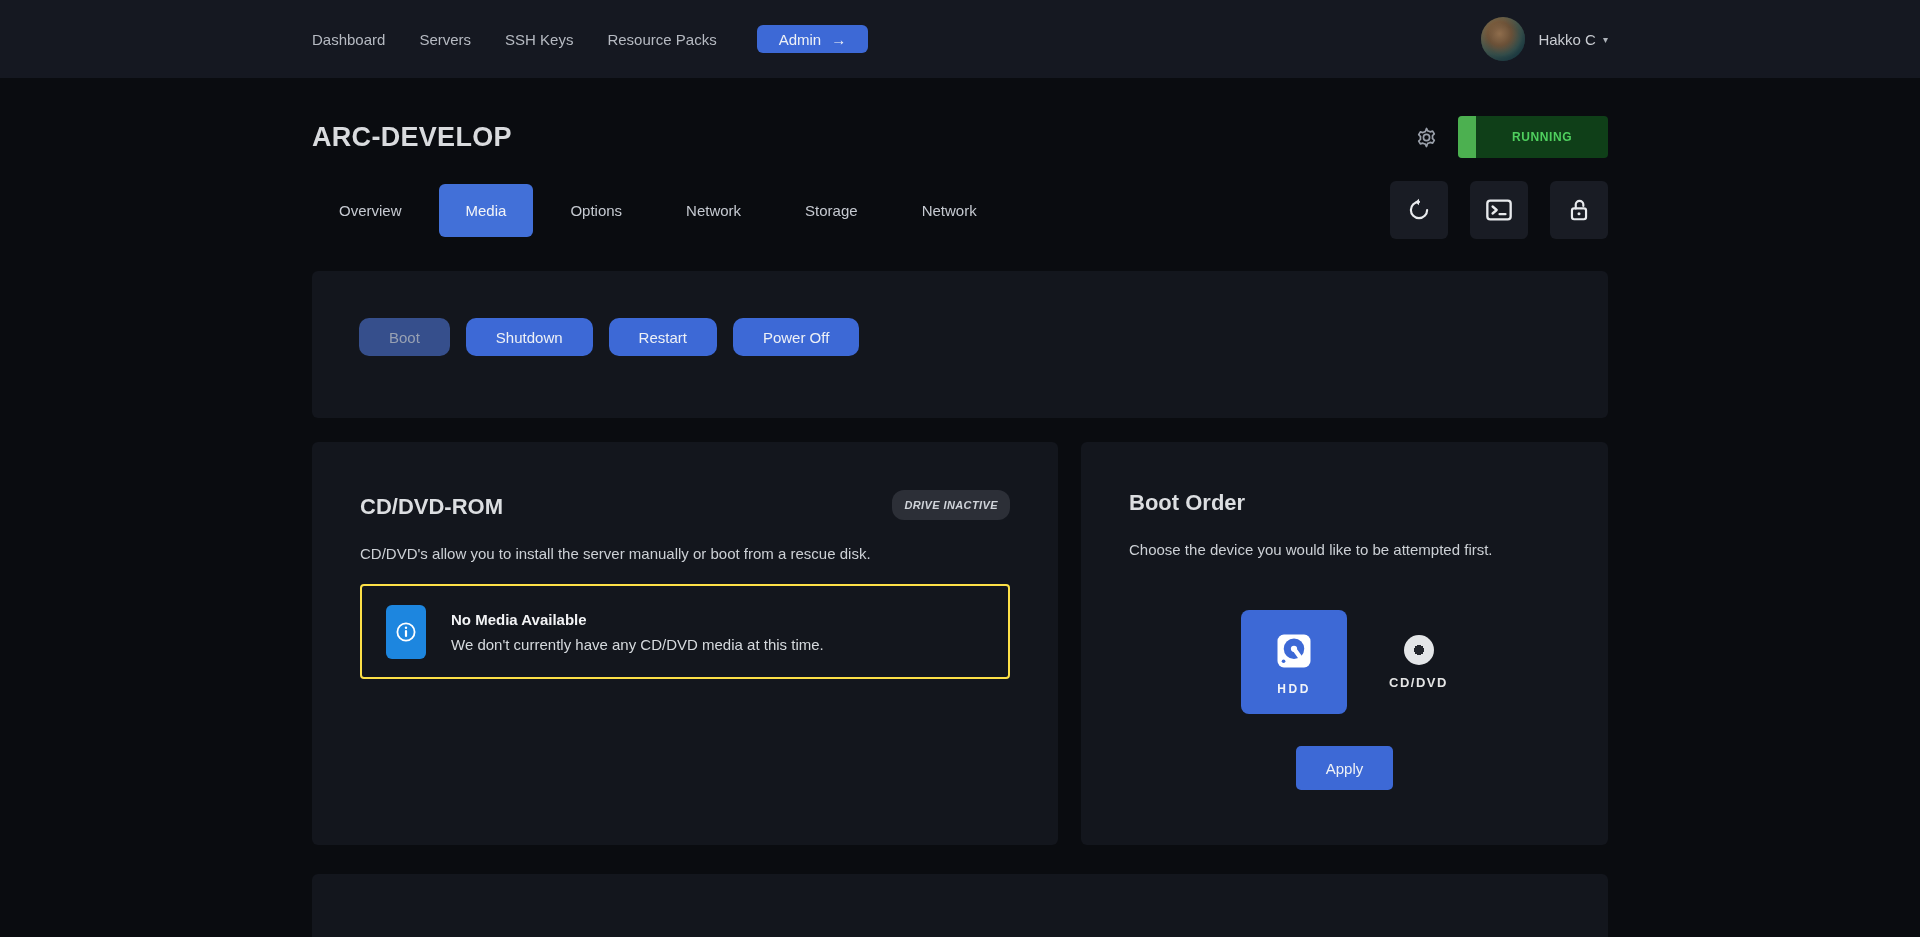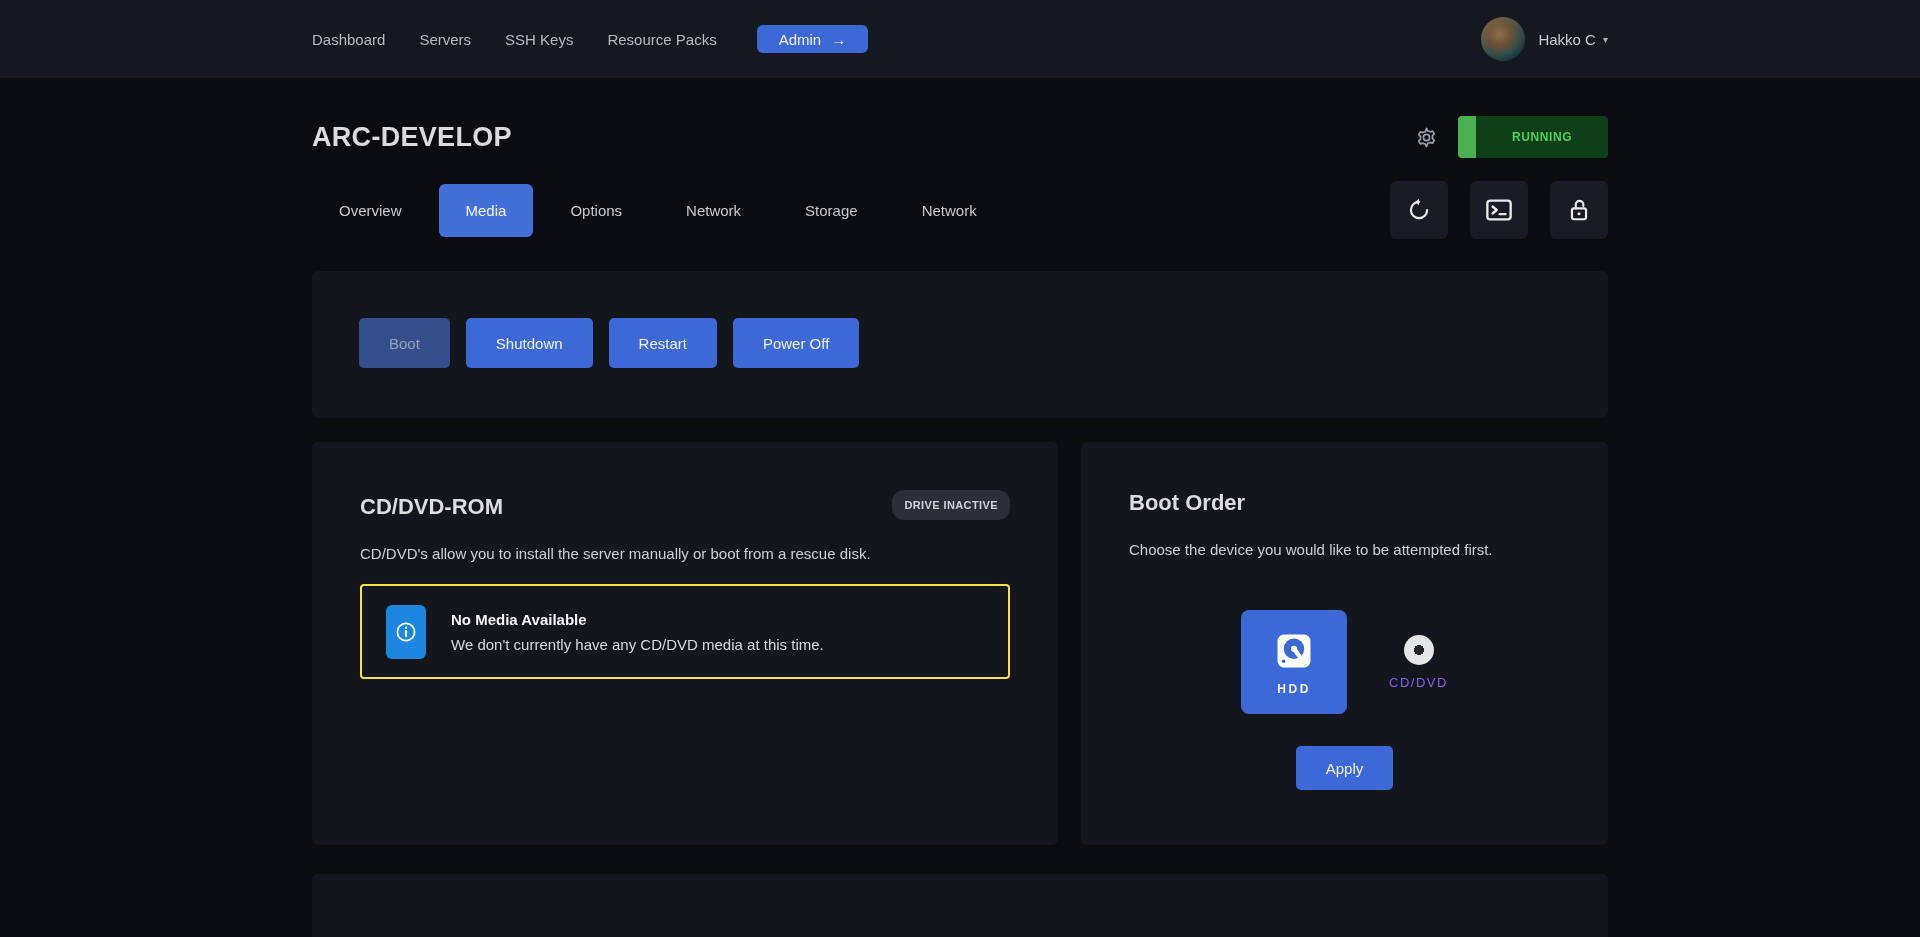--- a/index.html
+++ b/index.html
@@ -56,32 +56,32 @@
   .tool-btns { margin-left:auto; display:flex; gap:22px; }
   .tool-btn {
     width:58px; height:58px; border-radius:6px; background:#191c24; border:none; cursor:pointer;
     display:flex; align-items:center; justify-content:center; color:#e8eaed;
   }
 
   
   .card { background:#13161d; border-radius:6px; }
   .power-card { margin-top:32px; height:147px; padding:47px 47px 0 47px; display:flex; gap:16px; }
   .power-btn {
-    height:50px; padding:0 30px; border:none; border-radius:5px; font-family:inherit;
+    height:38px; padding:0 30px; border:none; border-radius:10px; font-family:inherit;
     background:#3d69d6; color:#eef1f6; font-size:15px; cursor:pointer;
   }
   .power-btn.disabled { background:#364f8c; color:#98a1b3; cursor:default; }
 
   .cards-row { margin-top:24px; display:grid; grid-template-columns:746px 527px; gap:23px; }
   .cards-row .card { height:403px; padding:48px; }
   .card-head { display:flex; align-items:flex-end; }
   .card-title { font-size:22px; font-weight:bold; color:#dcdee1; }
   .pill-badge {
     margin-left:auto; background:#2c2f37; color:#d0d4da; border-radius:12px;
-    font-size:11px; font-weight:bold; letter-spacing:.4px; padding:9px 12px; cursor:default;
+    font-size:11px; font-weight:bold; letter-spacing:.4px; padding:9px 12px; cursor:default;font-style:italic;
   }
   .card-desc { margin-top:25px; font-size:15px; color:#ccd0d5; }
 
   
   .alert {
     margin-top:22px; border:2px solid #fde047; border-radius:4px;
     padding:24px 24px; display:flex; align-items:center; gap:25px; height:95px;
   }
   .alert-icon-box {
     width:40px; height:54px; border-radius:6px; background:#1d86df; flex:0 0 auto;
@@ -95,21 +95,21 @@
   .device-tile {
     width:106px; height:104px; border-radius:8px; background:#3d69d6; border:none; cursor:pointer;
     display:flex; flex-direction:column; align-items:center; justify-content:center; gap:9px;
   }
   .device-tile .device-label { font-size:12px; font-weight:bold; letter-spacing:2.5px; color:#f0f3f8; }
   .device-plain { display:flex; flex-direction:column; align-items:center; gap:10px; cursor:pointer; background:none; border:none; font-family:inherit; }
   .disc {
     width:30px; height:30px; border-radius:50%;
     background:radial-gradient(circle, #23262c 0 5px, #e4e6e8 5px 15px);
   }
-  .device-plain .device-label { font-size:13px; font-weight:normal; letter-spacing:1.5px; color:#8b5cf6; }
+  .device-plain .device-label { font-size:13px; font-weight:bold; letter-spacing:1.5px; color:#e5e5e5; }
   .apply-row { margin-top:32px; display:flex; justify-content:center; }
   .apply-btn {
     width:97px; height:44px; border:none; border-radius:5px; background:#3d69d6;
     color:#eef1f6; font-size:15px; font-family:inherit; cursor:pointer;
   }
 
   .partial-card { margin-top:29px; height:120px; }
 
   svg { display:block; }
 </style>

